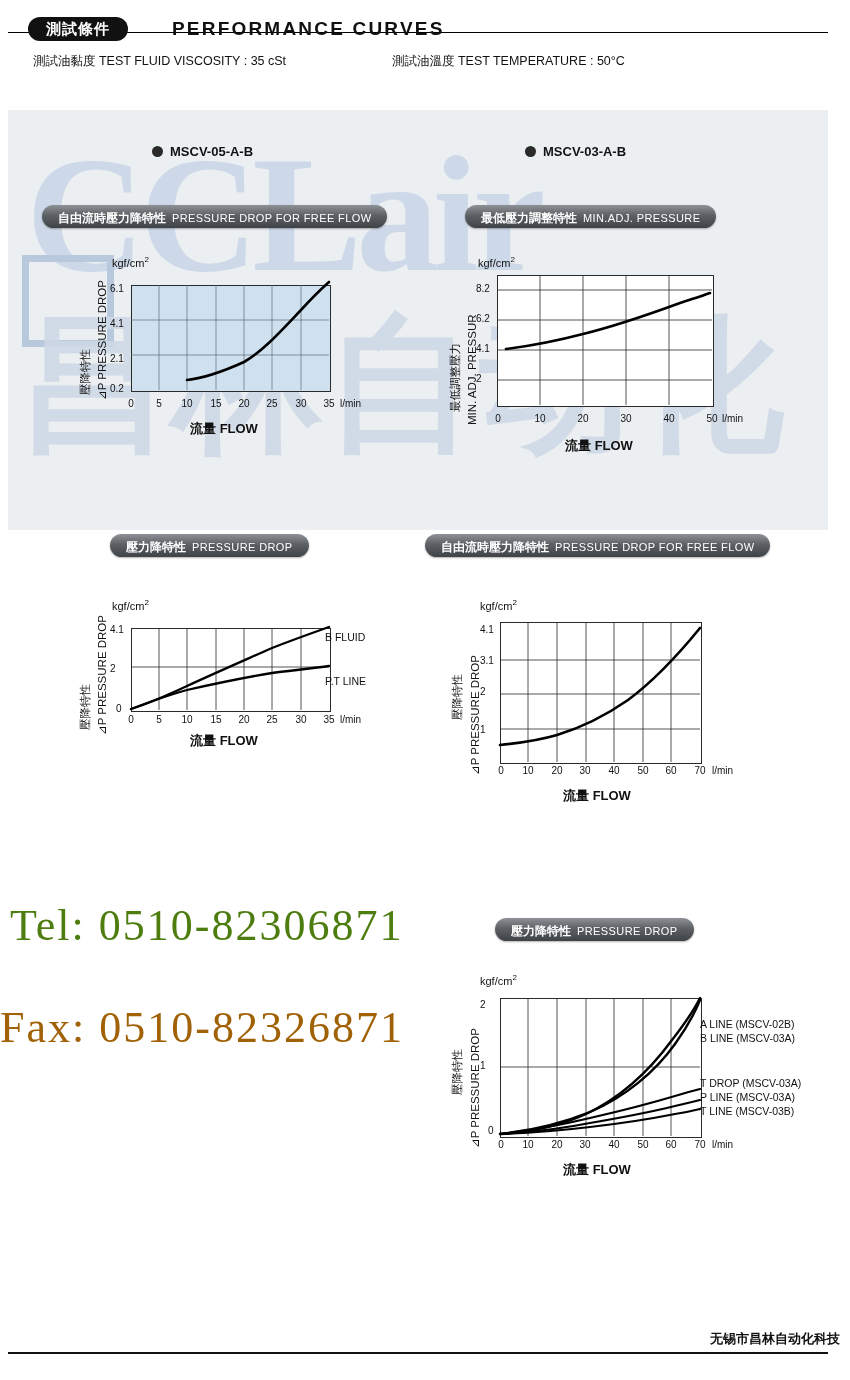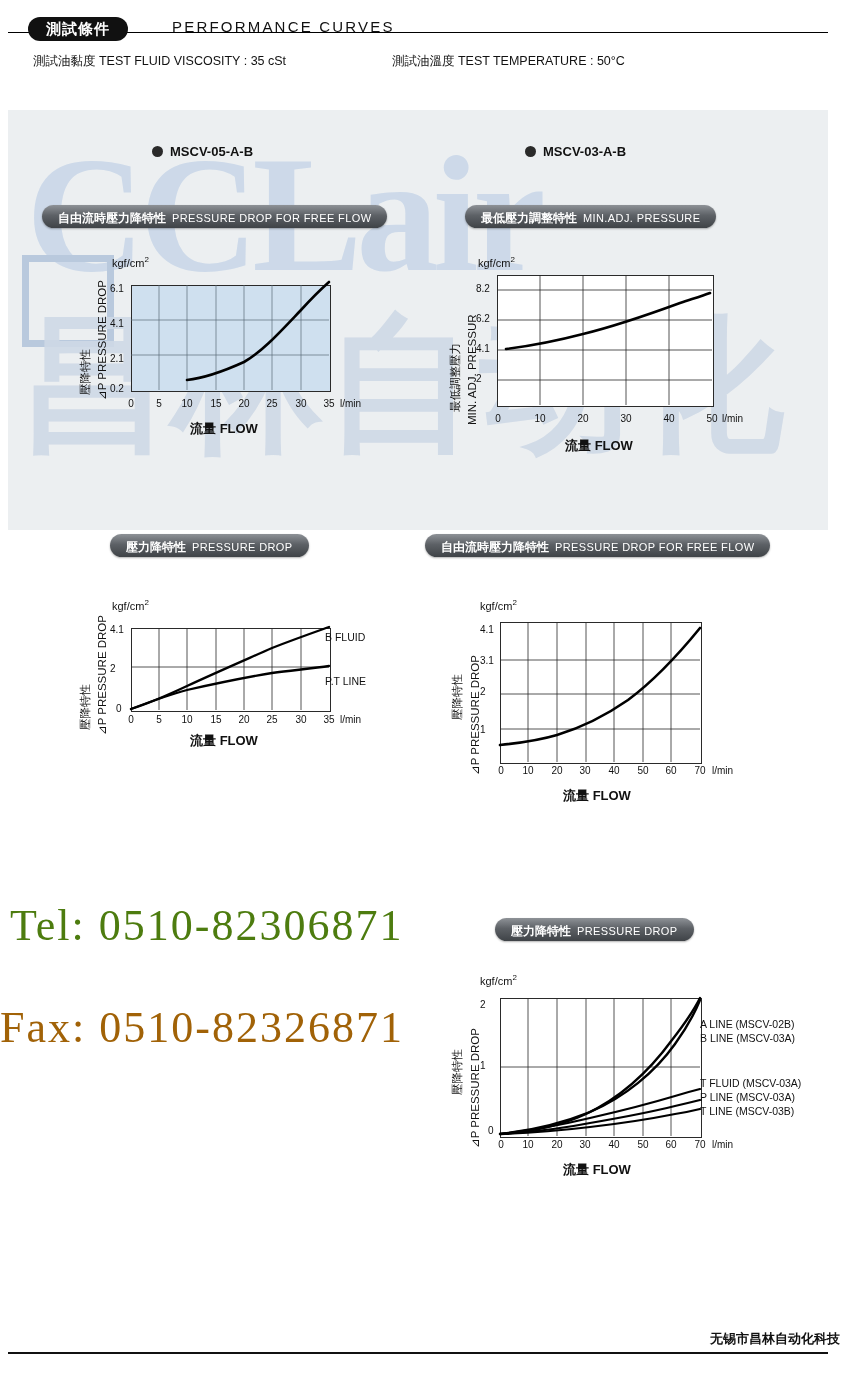--- a/index.html
+++ b/index.html
@@ -10,21 +10,21 @@
   .page{position:absolute;inset:0;}
 
   
   .hdr{position:absolute;left:0;top:8px;width:850px;height:34px;}
   .hdr-rule{position:absolute;left:8px;top:24px;width:820px;height:1px;background:#000;}
   .hdr-pill{
     position:absolute;left:28px;top:9px;height:24px;padding:0 18px;border-radius:12px;
     background:#111;color:#fff;font-size:15px;font-weight:bold;line-height:24px;letter-spacing:1px;
   }
   .hdr-title{
-    position:absolute;left:172px;top:10px;font-size:15px;font-weight:normal;letter-spacing:2.2px;
+    position:absolute;left:172px;top:10px;font-size:19px;font-weight:bold;letter-spacing:2.2px;
   }
   .cond{position:absolute;top:53px;font-size:12.5px;color:#111;}
   .cond.c1{left:33px;}
   .cond.c2{left:392px;}
 
   
   .wm-box{
     position:absolute;left:8px;top:110px;width:820px;height:420px;
     background:#eceff1;overflow:hidden;
   }
@@ -343,21 +343,21 @@
       </g>
       <path d="M500,1134 C 530,1132 560,1126 586,1114 C 620,1098 650,1070 672,1040 C 686,1022 695,1008 700,998" fill="none" stroke="#000" stroke-width="2.4" stroke-linecap="round"></path>
       <path d="M500,1134 C 535,1130 565,1122 590,1112 C 625,1097 655,1072 675,1044 C 688,1026 696,1010 700,1000" fill="none" stroke="#000" stroke-width="2.4" stroke-linecap="round"></path>
       <path d="M500,1134 C 535,1130 565,1124 590,1118 C 625,1110 655,1102 675,1096 C 688,1092 696,1090 700,1089" fill="none" stroke="#000" stroke-width="2.2" stroke-linecap="round"></path>
       <path d="M500,1134 C 535,1132 565,1128 590,1123 C 625,1117 655,1111 675,1106 C 688,1103 696,1101 700,1100" fill="none" stroke="#000" stroke-width="2.2" stroke-linecap="round"></path>
       <path d="M500,1134 C 535,1133 565,1130 590,1127 C 625,1123 655,1118 675,1114 C 688,1112 696,1110 700,1109" fill="none" stroke="#000" stroke-width="2.2" stroke-linecap="round"></path>
     </svg>
 
     <div class="curvelab" style="left:700px;top:1018px;">A LINE (MSCV-02B)</div>
     <div class="curvelab" style="left:700px;top:1032px;">B LINE (MSCV-03A)</div>
-    <div class="curvelab" style="left:700px;top:1077px;">T FLUID (MSCV-03A)</div>
+    <div class="curvelab" style="left:700px;top:1077px;">T DROP (MSCV-03A)</div>
     <div class="curvelab" style="left:700px;top:1091px;">P LINE (MSCV-03A)</div>
     <div class="curvelab" style="left:700px;top:1105px;">T LINE (MSCV-03B)</div>
 
     <div class="tickx" style="left:495px;top:1139px;width:12px;">0</div>
     <div class="tickx" style="left:521px;top:1139px;width:14px;">10</div>
     <div class="tickx" style="left:550px;top:1139px;width:14px;">20</div>
     <div class="tickx" style="left:578px;top:1139px;width:14px;">30</div>
     <div class="tickx" style="left:607px;top:1139px;width:14px;">40</div>
     <div class="tickx" style="left:636px;top:1139px;width:14px;">50</div>
     <div class="tickx" style="left:664px;top:1139px;width:14px;">60</div>

